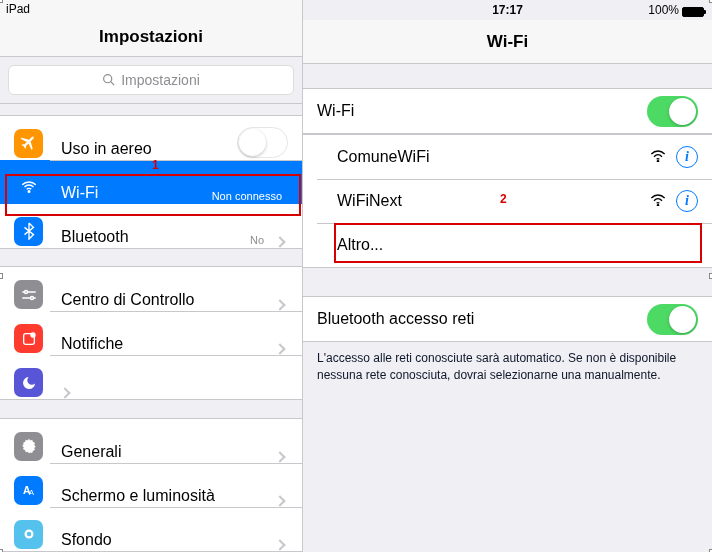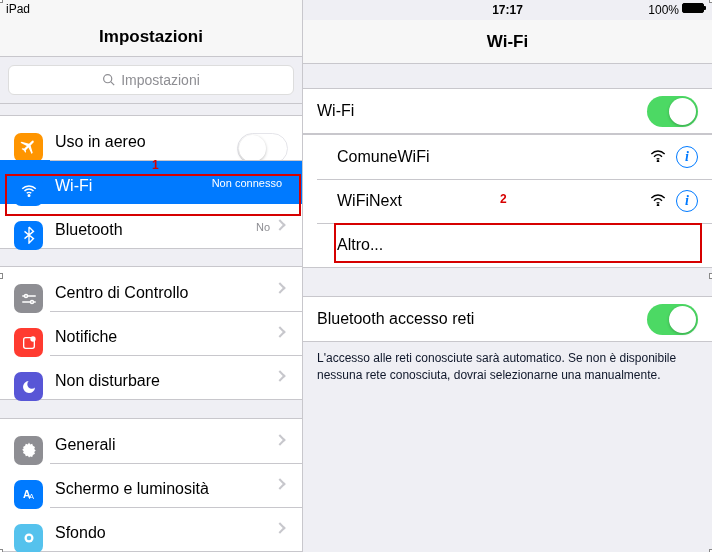--- a/index.html
+++ b/index.html
@@ -7,37 +7,37 @@
 .container { display: flex; width: 100%; height: 100%; position: relative; }
 
 .sidebar { width: 303px; height: 100%; background: #0c4a6e; border-right: 1px solid #c8c7cc; display: flex; flex-direction: column; }
 .main { width: 409px; height: 100%; background: #efeff4; display: flex; flex-direction: column; }
 
 .status-bar { height: 20px; display: flex; align-items: center; padding: 0 6px; font-size: 12px; position: relative; }
 .status-bar.left { background: #f7f7f7; }
 .status-bar.right { background: #efeff4; }
 .status-left { position: absolute; left: 6px; }
 .status-center { position: absolute; left: 50%; transform: translateX(-50%); font-weight: 700; }
-.status-right { position: absolute; right: 6px; display: flex; align-items: flex-start; gap: 3px; }
+.status-right { position: absolute; right: 6px; display: flex; align-items: flex-end; gap: 3px; }
 .battery { display: inline-flex; align-items: center; }
 .battery-body { width: 22px; height: 10px; border: 1px solid #000; border-radius: 2px; position: relative; background: #000; }
 .battery-tip { width: 2px; height: 4px; background: #000; border-radius: 0 1px 1px 0; }
 
 .title-bar { height: 44px; display: flex; align-items: center; justify-content: center; font-size: 17px; font-weight: 600; border-bottom: 1px solid #c8c7cc; }
 .sidebar .title-bar { background: #f7f7f7; }
 .main .title-bar { background: #f7f7f7; }
 
 .search-wrap { padding: 8px; background: #efeff4; border-bottom: 1px solid #c8c7cc; }
 .search-box { height: 30px; background: #fff; border-radius: 6px; border: 1px solid #ddd; display: flex; align-items: center; justify-content: center; gap: 6px; color: #8e8e93; font-size: 14px; }
 
 .section-gap { height: 20px; background: #efeff4; }
 .section-gap.small { height: 12px; }
 
 .group { background: #fff; border-top: 1px solid #c8c7cc; border-bottom: 1px solid #c8c7cc; }
-.row { height: 44px; display: flex; align-items: flex-start; padding: 17px 14px; position: relative; }
+.row { height: 44px; display: flex; align-items: flex-end; padding: 2px 14px; position: relative; gap: 6px; }
 .row + .row::before { content: ""; position: absolute; left: 50px; right: 0; top: 0; height: 1px; background: #c8c7cc; }
 .row.selected { background: #007aff; color: #fff; }
 .row.selected + .row::before { display: none; }
 .row .icon-box { width: 29px; height: 29px; border-radius: 7px; margin-right: 12px; display: flex; align-items: center; justify-content: center; flex-shrink: 0; }
 .row .label { flex: 1; font-size: 16px; }
 .row .detail { font-size: 11px; color: #8e8e93; margin-right: 6px; }
 .row.selected .detail { color: #fff; }
 .chev { width: 8px; height: 8px; border-right: 2px solid #c7c7cc; border-bottom: 2px solid #c7c7cc; transform: rotate(-45deg); margin-right: 4px; }
 
 .main-content { flex: 1; overflow: hidden; padding-top: 24px; }
@@ -159,21 +159,20 @@
         </div>
         <div class="label">Notifiche</div>
         <div class="chev"></div>
       </div>
       <div class="row">
         <div class="icon-box ic-dnd">
           <svg width="18" height="18" viewBox="0 0 24 24" fill="#fff">
               <path d="M20 12.5A8 8 0 1 1 11.5 4a6 6 0 0 0 8.5 8.5z"></path>
             </svg>
         </div>
-        <div class="label">Non disturbare</div>
         <div class="chev"></div>
       </div>
     </div>
 
     <div class="section-gap"></div>
 
     <div class="group">
       <div class="row">
         <div class="icon-box ic-general">
           <svg width="18" height="18" viewBox="0 0 24 24" fill="#fff">

